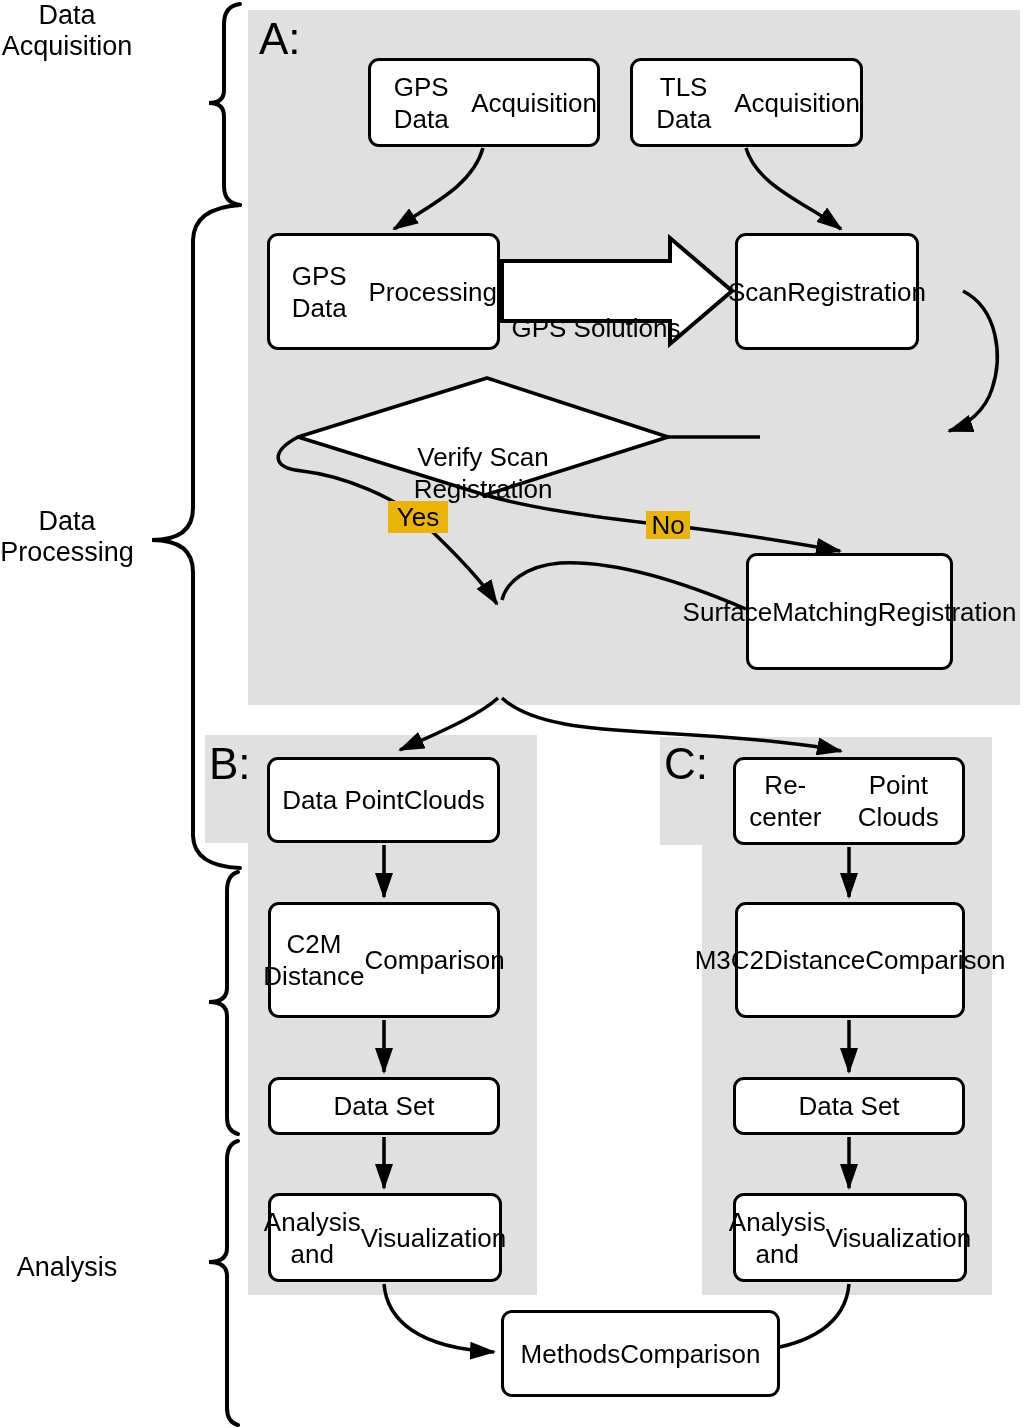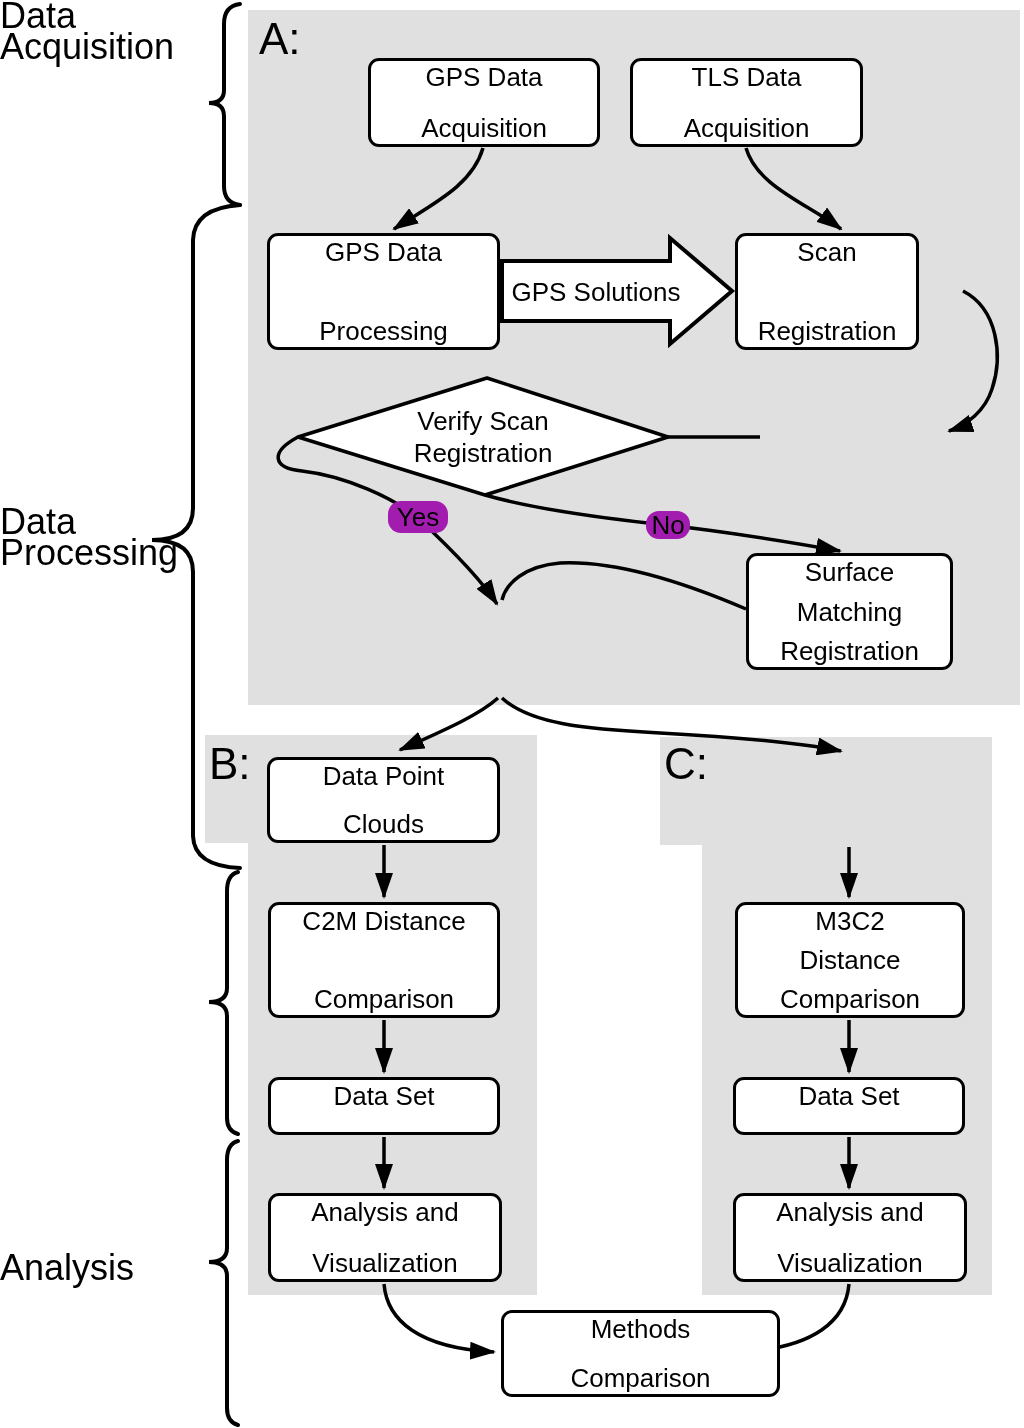--- a/index.html
+++ b/index.html
@@ -15,45 +15,46 @@
   .edge{fill:none;stroke:#000;stroke-width:3.5px;}
   .brace{fill:none;stroke:#000;stroke-width:4px;stroke-linecap:round;}
   .shape{stroke:#000;stroke-width:3.5px;stroke-linejoin:round;}
   .blockarrow{stroke:#000;stroke-width:4px;stroke-linejoin:miter;}
   .node{
     position:absolute;
     background:#ffffff;
     border:3.5px solid #000;
     border-radius:11px;
     box-sizing:border-box;
-    display:flex;flex-direction:column;
-    align-items:center;justify-content:space-between;
+    display:flex;flex-direction:row;
+    align-items:center;justify-content:center;
     text-align:center;
     font-size:26px;line-height:32px;
   }
   .overlay-label{
     position:absolute;
     display:flex;flex-direction:column;
     align-items:center;justify-content:center;
     text-align:center;
-    font-size:26px;line-height:32px;
+    font-size:26px;line-height:32px;margin-top:36px;
   }
   .side-label{
     position:absolute;
-    font-size:36px;line-height:31px;
+    text-align:center;
+    font-size:27px;line-height:31px;
   }
   .panel-letter{
     position:absolute;
     font-size:44px;line-height:44px;
   }
   .edge-tag{
     position:absolute;
-    background:#a21caf;
+    background:#eab308;
     display:flex;align-items:center;justify-content:center;
-    font-size:26px;line-height:28px;border-radius:13px;
+    font-size:26px;line-height:28px;
   }
 </style>
 </head>
 <body>
 
 <div id="canvas">
 
   <svg id="shapes" viewBox="0 0 1024 1428" xmlns="http://www.w3.org/2000/svg">
     <defs>
       <marker id="arrowhead" markerUnits="userSpaceOnUse" markerWidth="26" markerHeight="18" refX="24" refY="9" orient="auto">
@@ -140,20 +141,24 @@
     <div>C2M Distance</div>
     <div>Comparison</div>
   </div>
   <div class="node" style="left:268px;top:1077px;width:232px;height:58px">
     <div>Data Set</div>
   </div>
   <div class="node" style="left:268px;top:1193px;width:234px;height:89px">
     <div>Analysis and</div>
     <div>Visualization</div>
   </div>
+  <div class="node" style="left:733px;top:757px;width:232px;height:88px">
+    <div>Re-center</div>
+    <div>Point Clouds</div>
+  </div>
   <div class="node" style="left:735px;top:902px;width:230px;height:116px">
     <div>M3C2</div>
     <div>Distance</div>
     <div>Comparison</div>
   </div>
   <div class="node" style="left:733px;top:1077px;width:232px;height:58px">
     <div>Data Set</div>
   </div>
   <div class="node" style="left:733px;top:1193px;width:234px;height:89px">
     <div>Analysis and</div>

